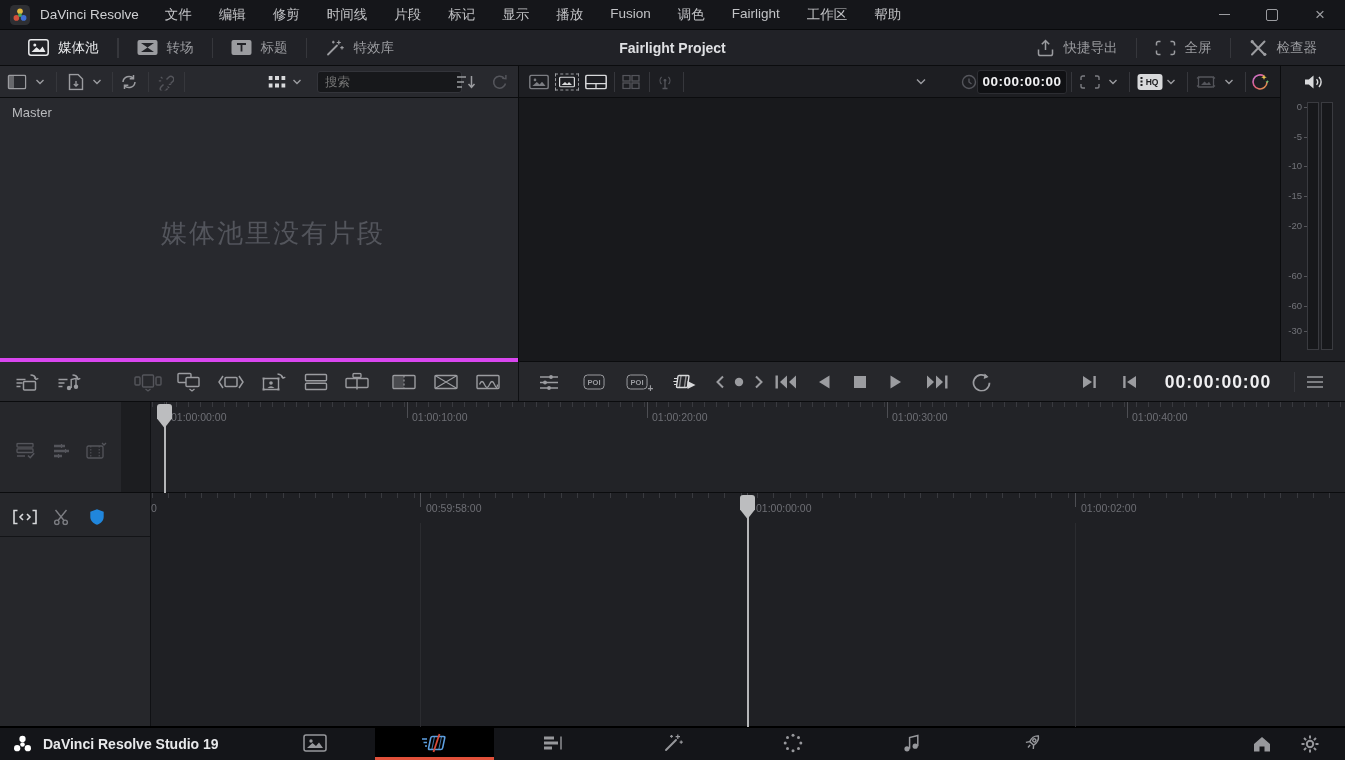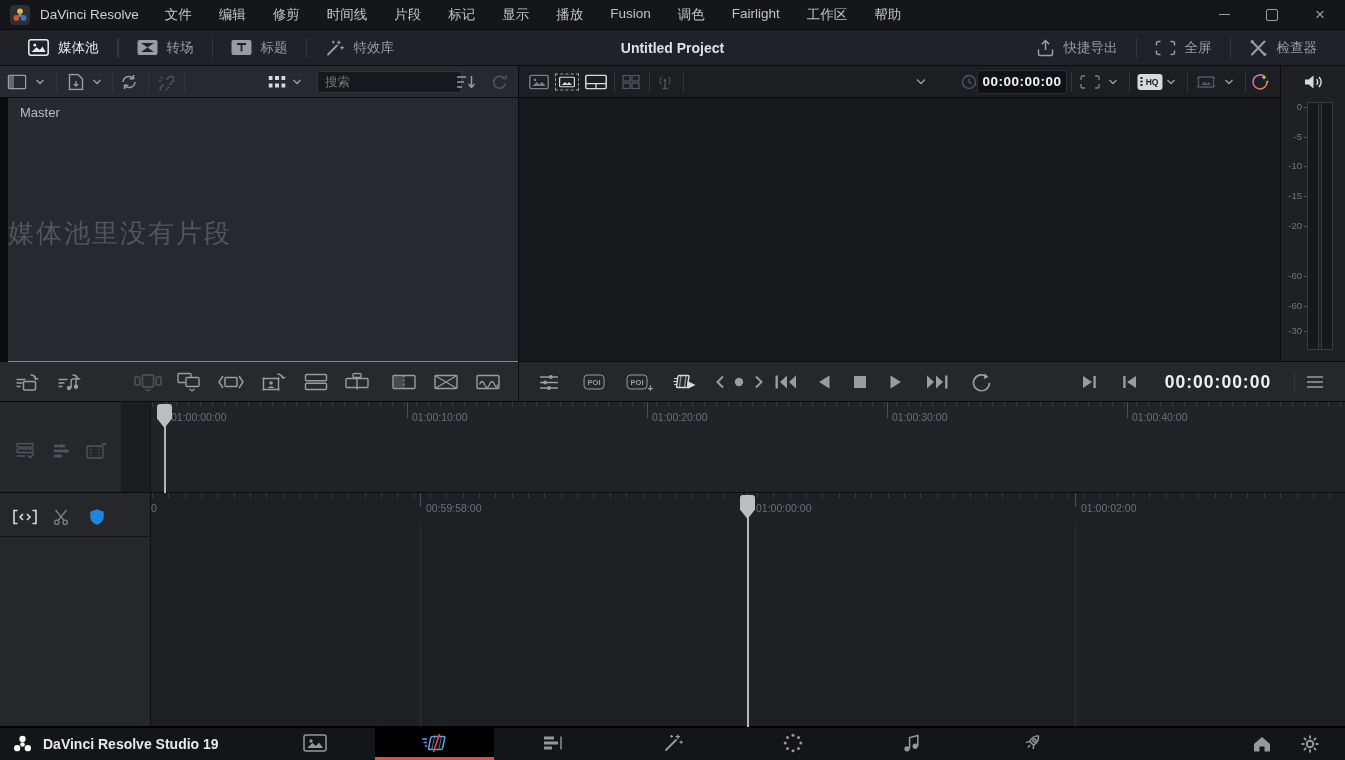--- a/index.html
+++ b/index.html
@@ -55,24 +55,24 @@
   .tc-box{background:#101114;border:1px solid #2c2d32;border-radius:3px;width:88px;height:22px;
           display:flex;align-items:center;justify-content:center;color:#f2f2f4;
           font-size:13.5px;font-weight:bold;letter-spacing:0.5px;}
   .hq-badge{background:#d8d9db;border-radius:3px;width:25px;height:16px;display:flex;align-items:center;
             justify-content:center;color:#1b1c1f;font-size:8.5px;font-weight:bold;position:relative;}
   .hq-badge::before{content:"";position:absolute;left:3px;top:3.5px;width:2px;height:2px;background:#1b1c1f;
             box-shadow:0 3.5px 0 #1b1c1f,0 7px 0 #1b1c1f;}
   .hq-badge span{margin-left:4px;}
 
   
-  .media-pool{top:98px;left:8px;width:546px;height:264px;background:#28292e;box-sizing:border-box;
-              border-bottom:1px solid #d946ef;}
+  .media-pool{top:98px;left:0;width:546px;height:264px;background:#28292e;box-sizing:border-box;
+              border-bottom:4px solid #d946ef;}
   .bin-label{position:absolute;left:12px;top:7px;font-size:13px;color:#b9babd;}
-  .empty-title{position:absolute;left:0;width:100%;top:118px;text-align:left;
+  .empty-title{position:absolute;left:0;width:100%;top:118px;text-align:center;
                font-family:"DejaVu Serif",serif;font-size:26px;letter-spacing:2px;color:#53555c;}
   .empty-sub{position:absolute;left:0;width:100%;top:180px;text-align:center;
              font-family:"DejaVu Serif",serif;font-size:14.5px;letter-spacing:1px;color:#46484f;}
   .viewer-body{top:98px;left:518px;width:762px;height:264px;background:#18191c;
                border-left:1px solid #0b0c0e;border-bottom:1px solid #0b0c0e;box-sizing:border-box;}
   .audio-col{top:98px;left:1280px;width:65px;height:264px;background:#1f2024;
              border-left:1px solid #0b0c0e;border-bottom:1px solid #0b0c0e;box-sizing:border-box;}
   .mlabel{position:absolute;width:20px;text-align:right;font-size:9.5px;color:#73747a;}
   .mtick{position:absolute;left:23px;width:3px;height:1px;background:#55565b;}
   .mbar{position:absolute;top:4px;height:248px;width:12px;background:#17181b;border:1px solid #3a3b40;box-sizing:border-box;}
@@ -190,21 +190,21 @@
         <div class="hbtn">
           <span class="hicon">
             <svg width="20" height="18">
               <path d="M3 15.5 L12 6.5" stroke="currentColor" stroke-width="1.8" fill="none" stroke-linecap="round"></path>
               <path d="M13.8 1.5 v4 M11.8 3.5 h4 M17 7 v3.4 M15.3 8.7 h3.4 M8.3 1.8 v2.6 M7 3.1 h2.6" stroke="currentColor" stroke-width="1.2" fill="none"></path>
             </svg>
           </span>
           <span class="hlabel">特效库</span>
         </div>
       </div>
-    <div class="tb-title">Untitled Project</div>
+    <div class="tb-title">Fairlight Project</div>
     <div class="tb-right">
         <div class="hbtn">
           <span class="hicon">
             <svg width="19" height="18">
               <path d="M2.5 10.5 v4.2 a1.8 1.8 0 0 0 1.8 1.8 h10.4 a1.8 1.8 0 0 0 1.8 -1.8 v-4.2" fill="none" stroke="currentColor" stroke-width="1.5"></path>
               <path d="M9.5 2 v9" stroke="currentColor" stroke-width="1.5"></path>
               <path d="M5.8 5.3 L9.5 1.6 L13.2 5.3" fill="none" stroke="currentColor" stroke-width="1.5"></path>
             </svg>
           </span>
           <span class="hlabel">快捷导出</span>

